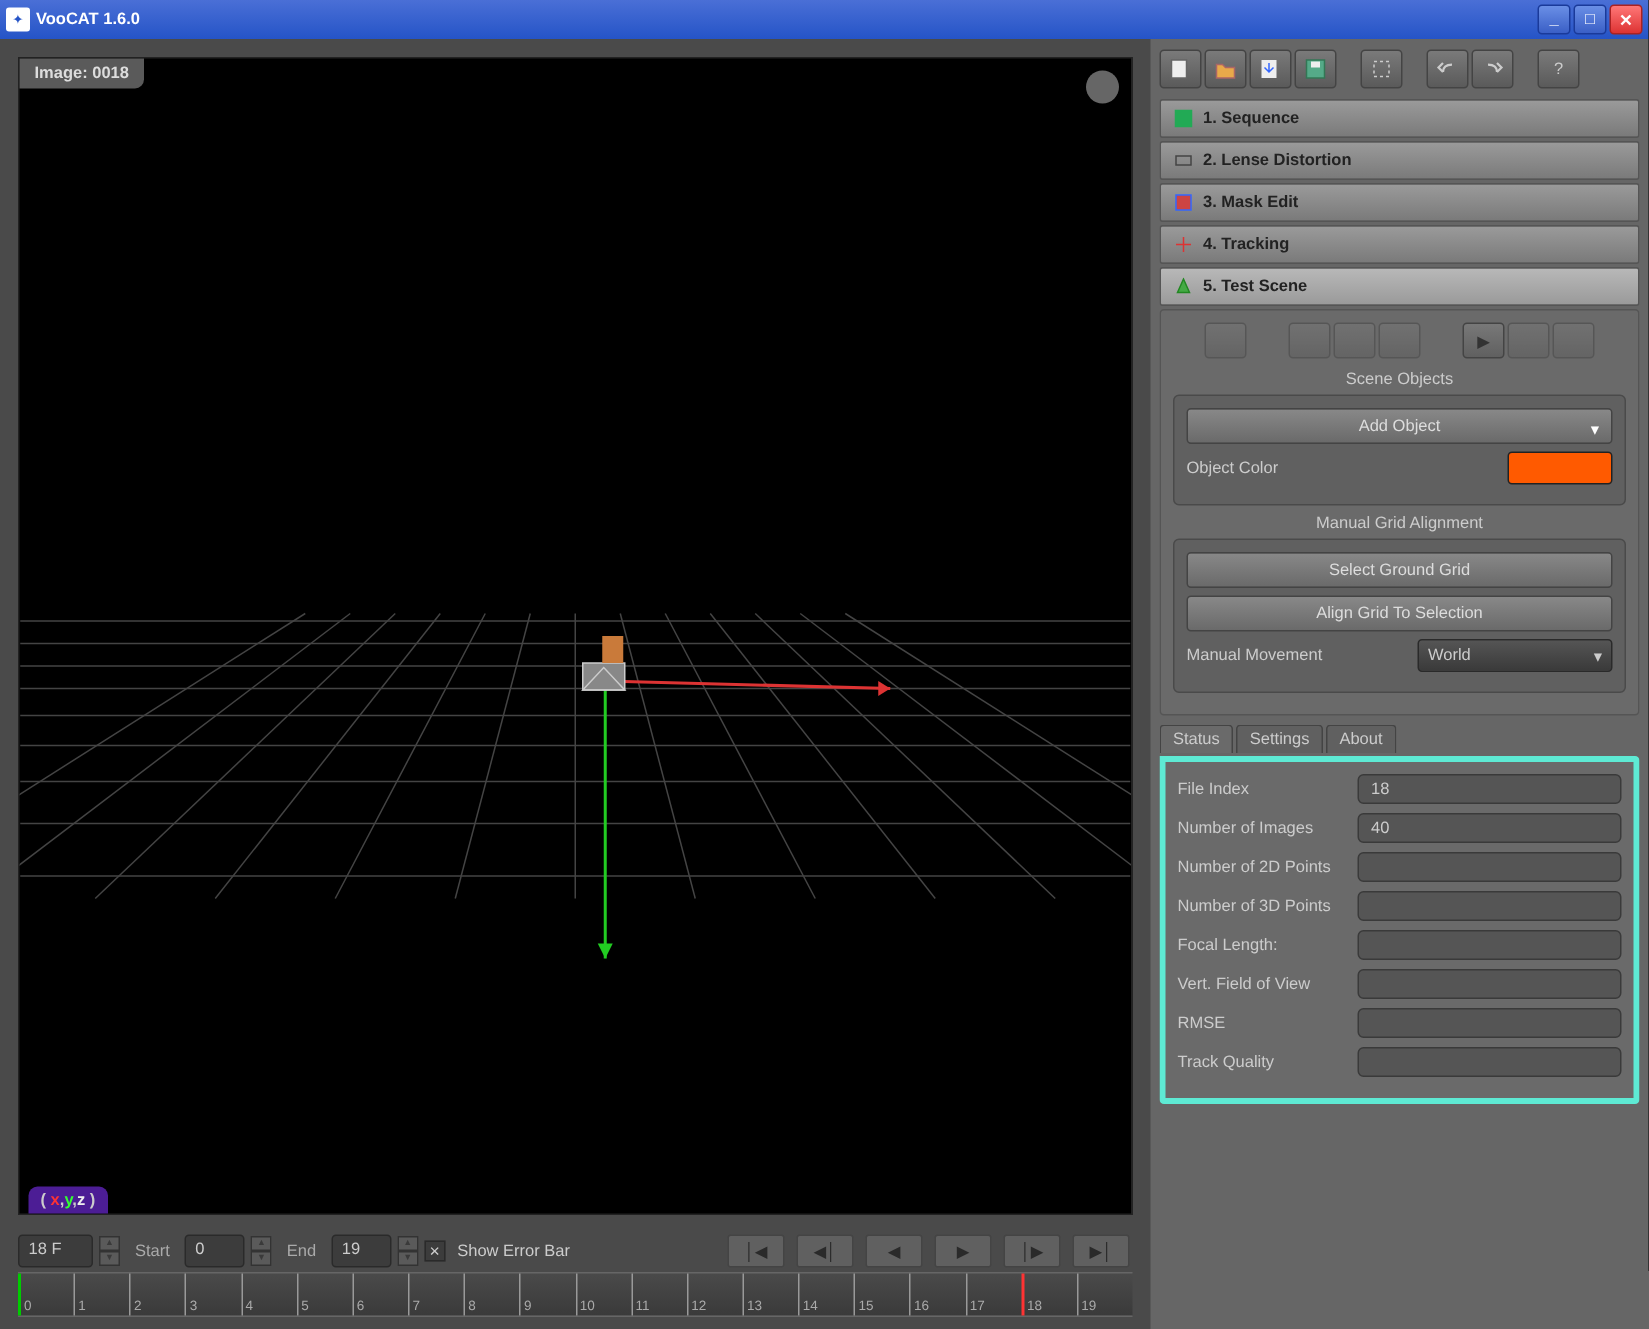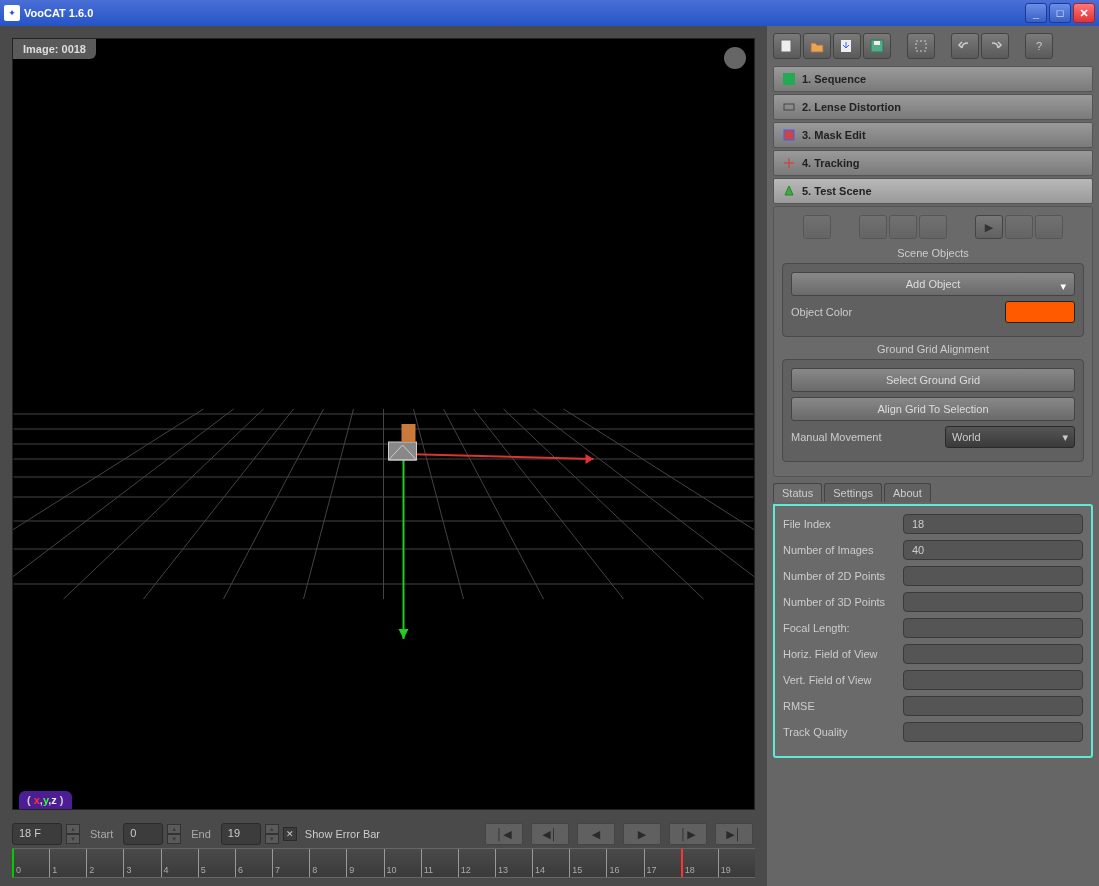--- a/index.html
+++ b/index.html
@@ -52,21 +52,21 @@
 .widebtn { width:100%; background:linear-gradient(#888,#6a6a6a); border:1px solid #444; color:#ddd; padding:5px; border-radius:3px; cursor:pointer; text-align:center; margin-bottom:5px; position:relative; }
 .widebtn .dd { position:absolute; right:8px; top:7px; color:#fff; }
 .proprow { display:flex; align-items:center; margin-bottom:5px; }
 .proprow .plbl { flex:1; color:#ccc; }
 .colorbox { width:70px; height:22px; border:1px solid #222; border-radius:3px; cursor:pointer; }
 .sel { background:linear-gradient(#555,#3a3a3a); border:1px solid #2a2a2a; color:#ccc; padding:4px 6px; border-radius:3px; width:130px; cursor:pointer; position:relative; }
 .sel::after { content:"▾"; position:absolute; right:6px; }
 .tabs { display:flex; gap:2px; }
 .tab { background:#606060; border:1px solid #444; padding:3px 8px; cursor:pointer; color:#ccc; border-bottom:none; border-radius:3px 3px 0 0; }
 .tab.active { background:#6a6a6a; }
-.tabbody { background:#6a6a6a; border:2px solid #5eead4; padding:8px; border-radius:0 3px 3px 3px; }
+.tabbody { background:#6a6a6a; border:4px solid #5eead4; padding:8px; border-radius:0 3px 3px 3px; }
 .statrow { display:flex; align-items:center; margin-bottom:6px; }
 .statrow .plbl { width:120px; color:#ccc; }
 .statrow .val { flex:1; background:#555; border:1px solid #3a3a3a; border-radius:4px; padding:3px 8px; color:#ccc; height:20px; }
 </style>
 </head>
 <body>
 
 <div class="titlebar">
   <div class="icon">✦</div>
   <div class="title">VooCAT 1.6.0</div>
@@ -281,21 +281,21 @@
             </div>
         </div>
         <div class="sectitle">Scene Objects</div>
         <div class="section">
           <div class="widebtn"><span>Add Object</span><span class="dd">▾</span></div>
           <div class="proprow">
               <span class="plbl">Object Color</span>
               <div class="colorbox" id="colorbox" style="background: rgb(255, 90, 0);"></div>
             </div>
         </div>
-        <div class="sectitle">Ground Grid Alignment</div>
+        <div class="sectitle">Manual Grid Alignment</div>
         <div class="section">
           <div class="widebtn">Select Ground Grid</div>
           <div class="widebtn">Align Grid To Selection</div>
           <div class="proprow">
               <span class="plbl">Manual Movement</span>
               <div class="sel">World</div>
             </div>
         </div>
       </div>
 
@@ -320,24 +320,20 @@
           </div>
         <div class="statrow">
             <span class="plbl">Number of 3D Points</span>
             <div class="val"></div>
           </div>
         <div class="statrow">
             <span class="plbl">Focal Length:</span>
             <div class="val"></div>
           </div>
         <div class="statrow">
-            <span class="plbl">Horiz. Field of View</span>
-            <div class="val"></div>
-          </div>
-        <div class="statrow">
             <span class="plbl">Vert. Field of View</span>
             <div class="val"></div>
           </div>
         <div class="statrow">
             <span class="plbl">RMSE</span>
             <div class="val"></div>
           </div>
         <div class="statrow">
             <span class="plbl">Track Quality</span>
             <div class="val"></div>

